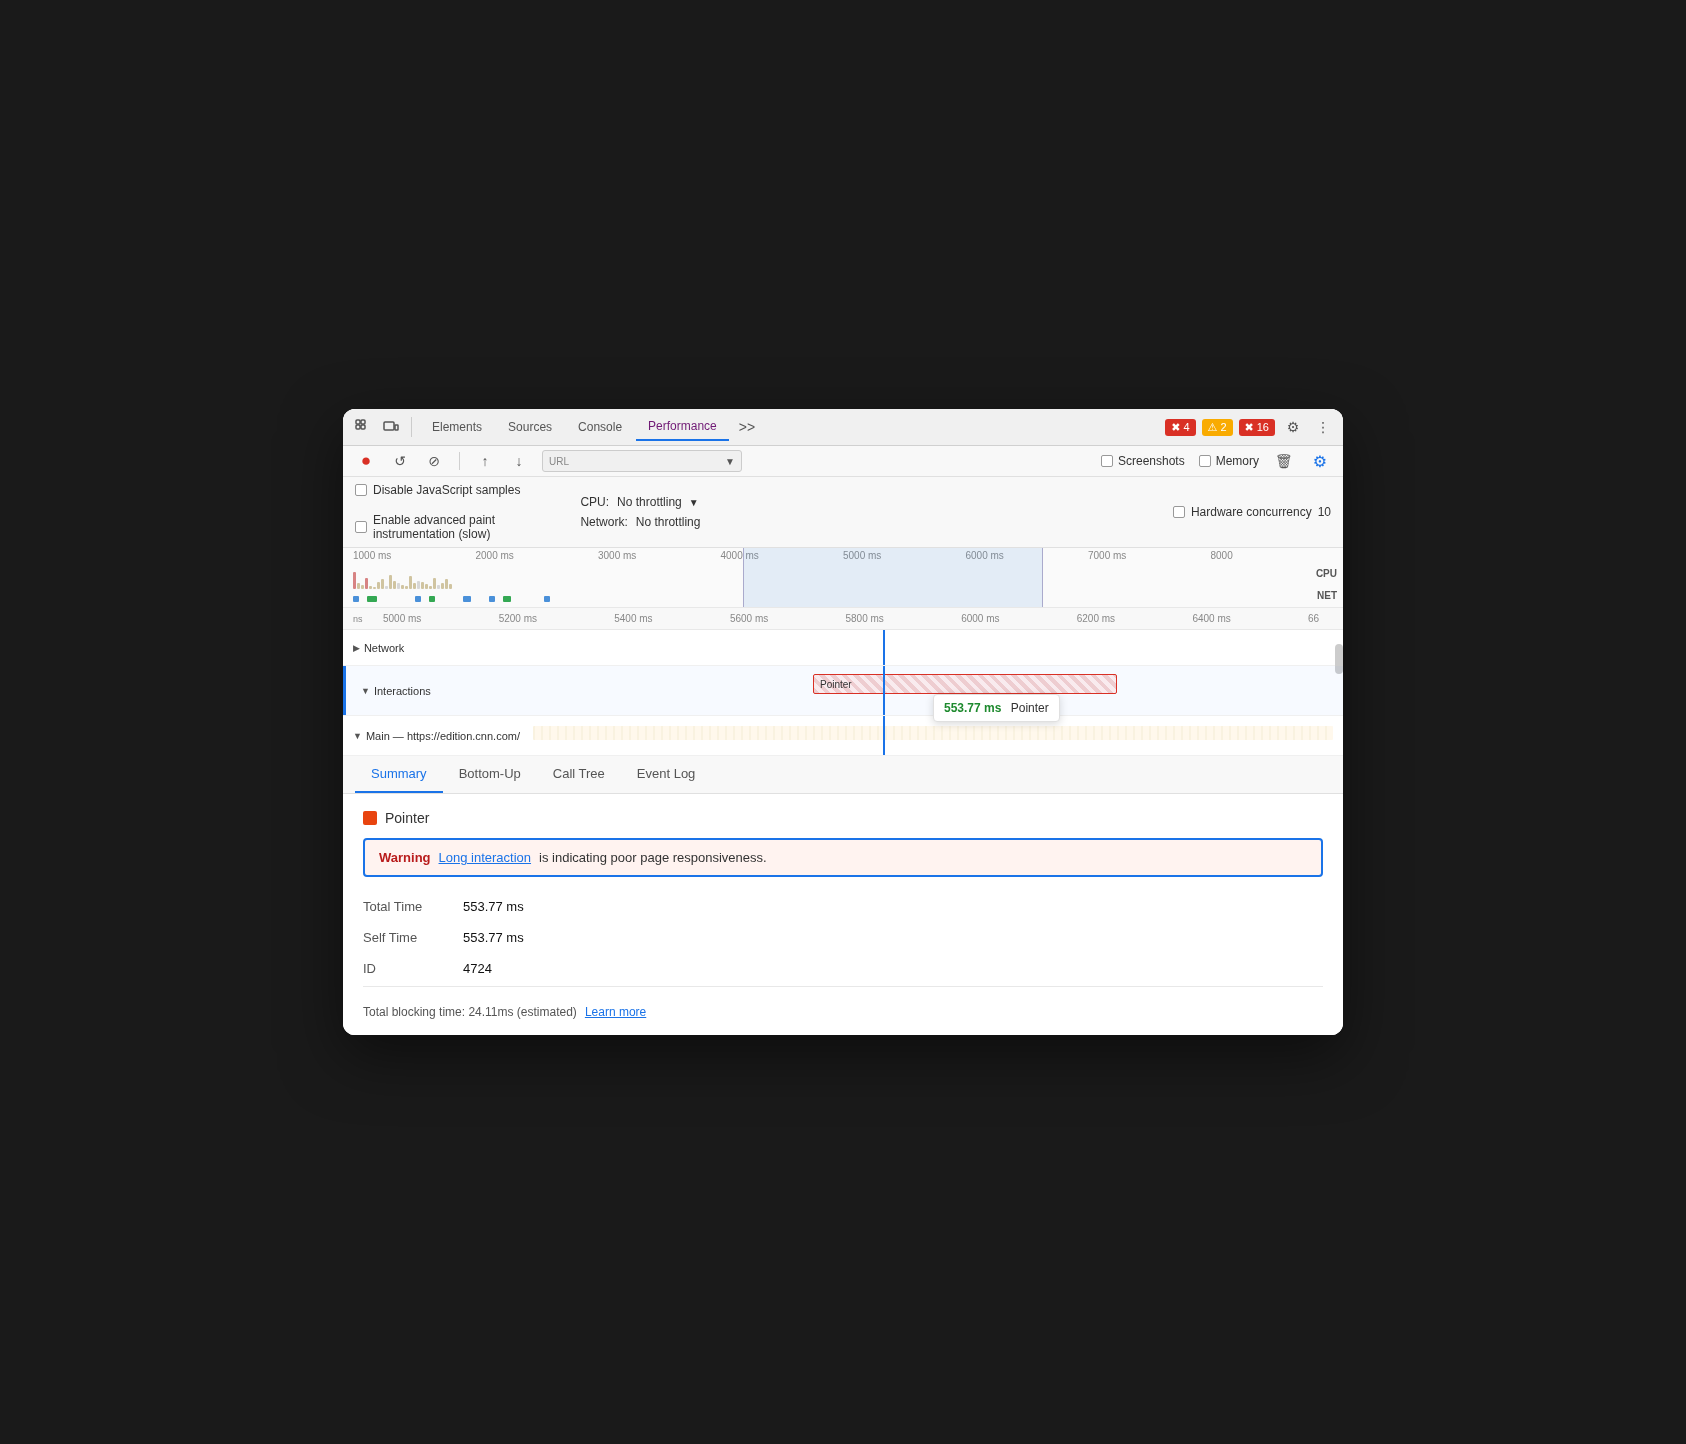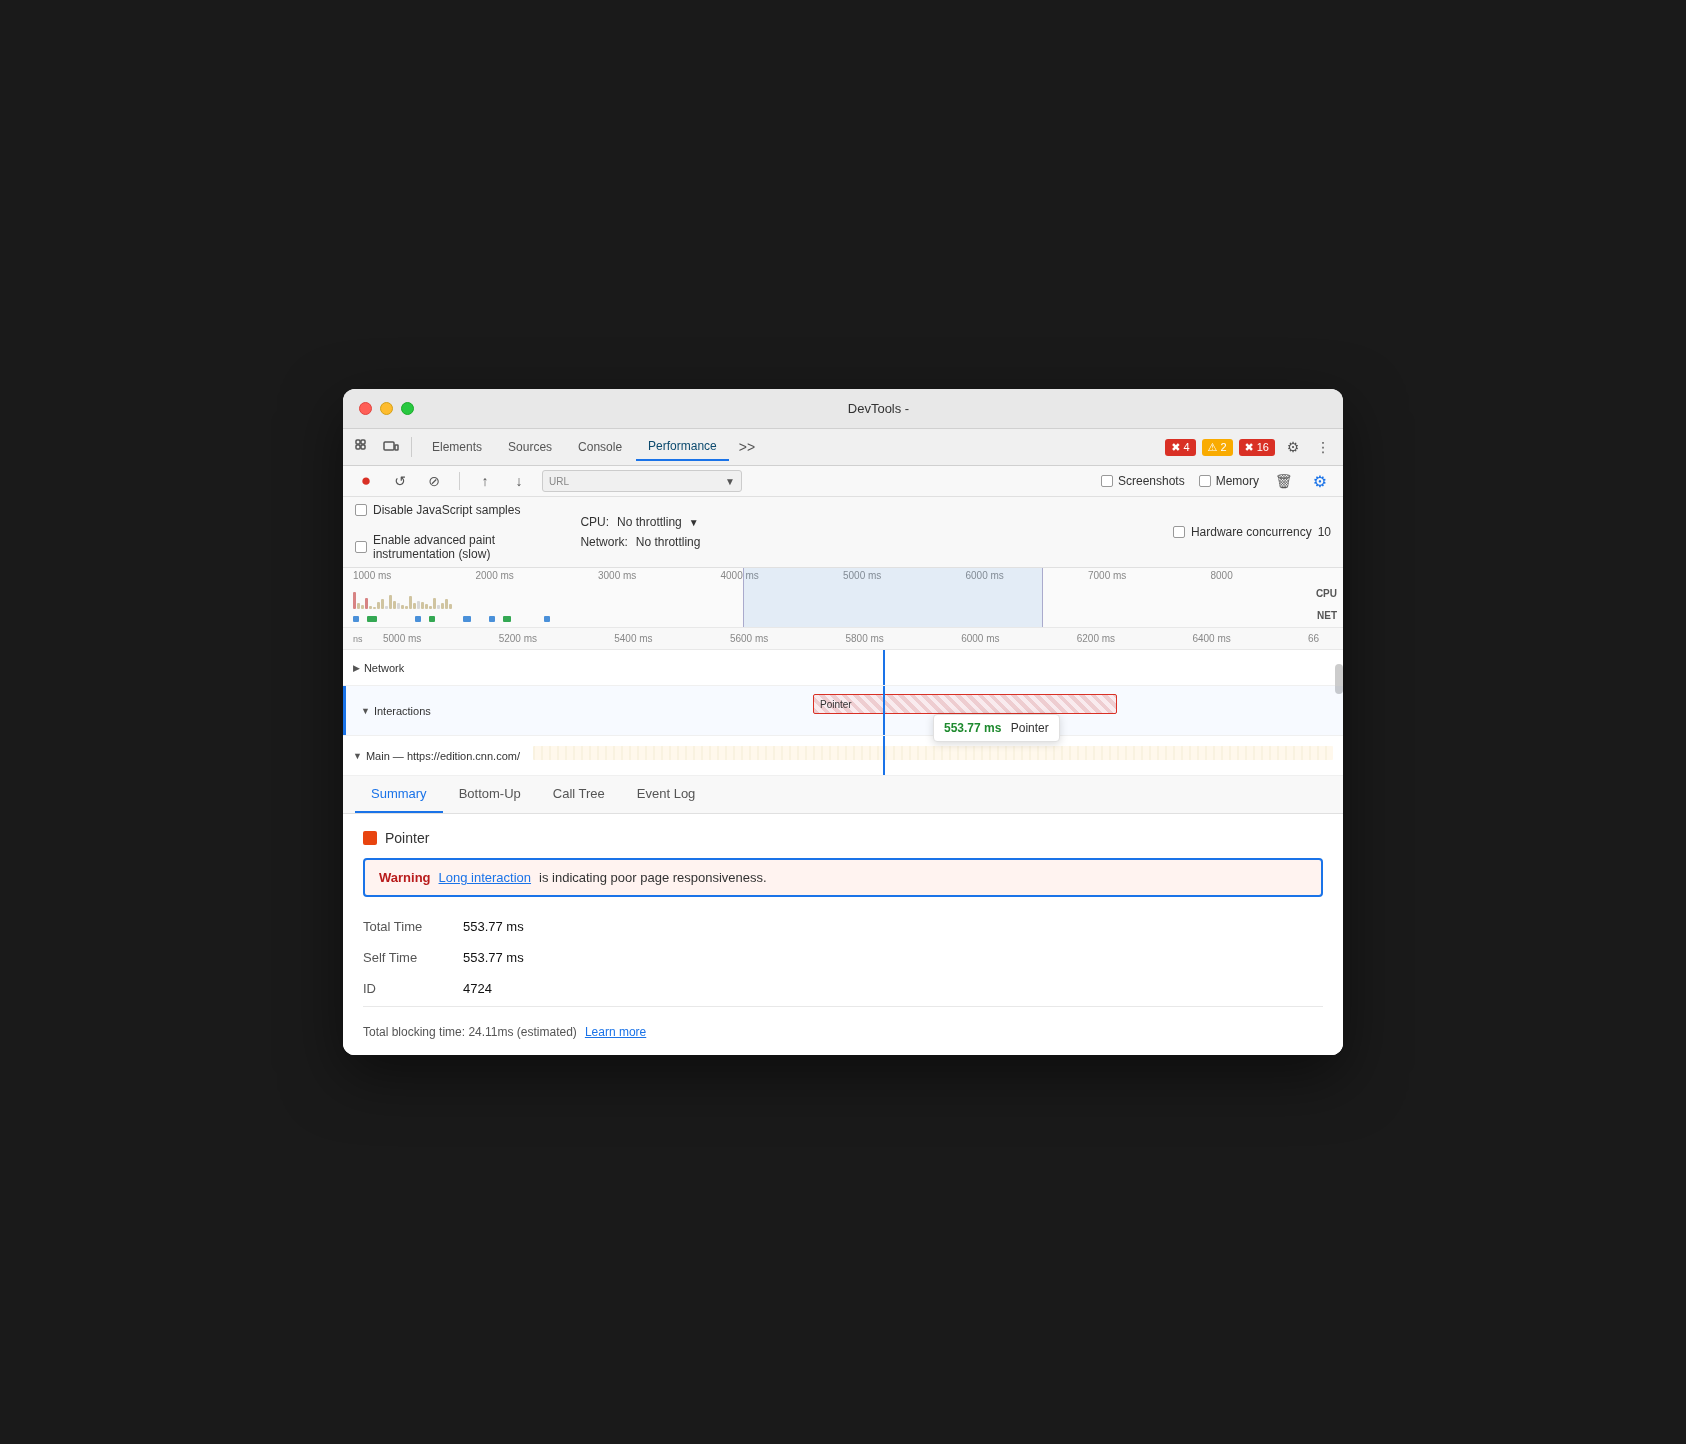--- a/index.html
+++ b/index.html
@@ -83,21 +83,21 @@
       gap: 2px;
     }
     .nav-tab {
       padding: 6px 12px;
       font-size: 12px;
       color: #555;
       cursor: pointer;
       border-radius: 3px;
     }
     .nav-tab.active {
-      color: #0c4a6e;
+      color: #701a75;
       border-bottom: 2px solid #1a73e8;
       border-radius: 0;
     }
     .nav-more {
       padding: 4px 8px;
       font-size: 14px;
       color: #555;
       cursor: pointer;
     }
     .toolbar-right {
@@ -476,28 +476,20 @@
       left: 0;
       right: 0;
       border-radius: 1px;
     }
   </style>
 </head>
 <body>
 
 <div class="window">
 
-  <div class="titlebar">
-    <div class="traffic-lights">
-      <div class="traffic-light tl-red"></div>
-      <div class="traffic-light tl-yellow"></div>
-      <div class="traffic-light tl-green"></div>
-    </div>
-    <div class="title-text">DevTools -</div>
-  </div>
 
   <div class="devtools-container">
 
     <div class="toolbar">
       <div class="toolbar-icon">
         <svg width="16" height="16" viewBox="0 0 16 16" fill="none">
           <rect x="1" y="1" width="4" height="4" rx="1" stroke="#555" stroke-width="1.5" fill="none"></rect>
           <rect x="6" y="1" width="4" height="4" rx="1" stroke="#555" stroke-width="1.5" fill="none"></rect>
           <rect x="1" y="6" width="4" height="4" rx="1" stroke="#555" stroke-width="1.5" fill="none"></rect>
           <rect x="6" y="6" width="4" height="4" rx="1" stroke="#555" stroke-width="1.5" fill="none"></rect>

